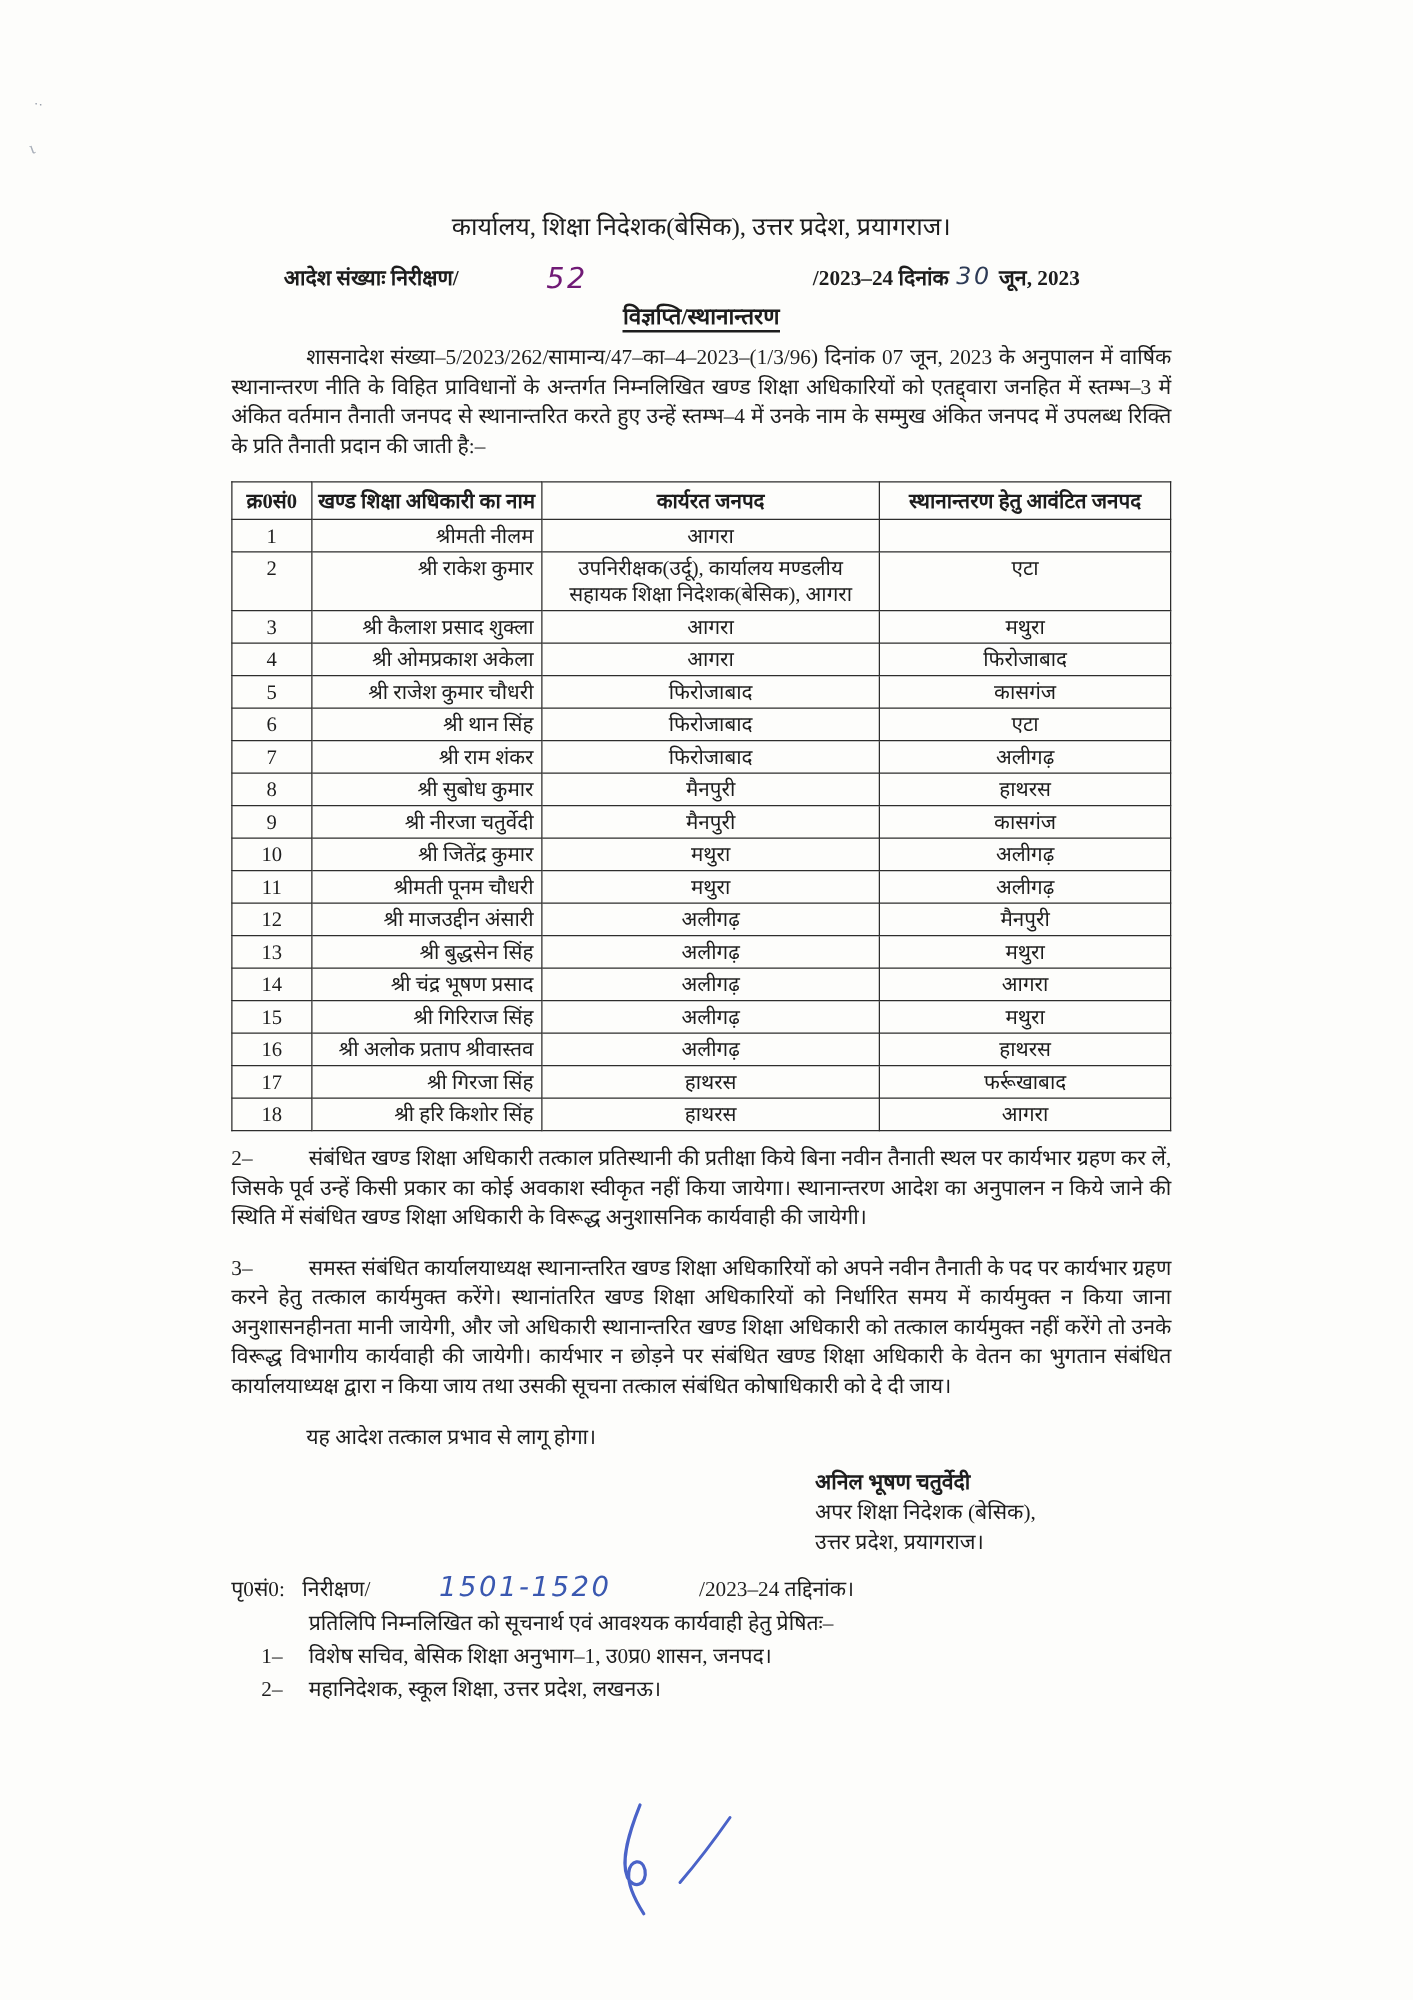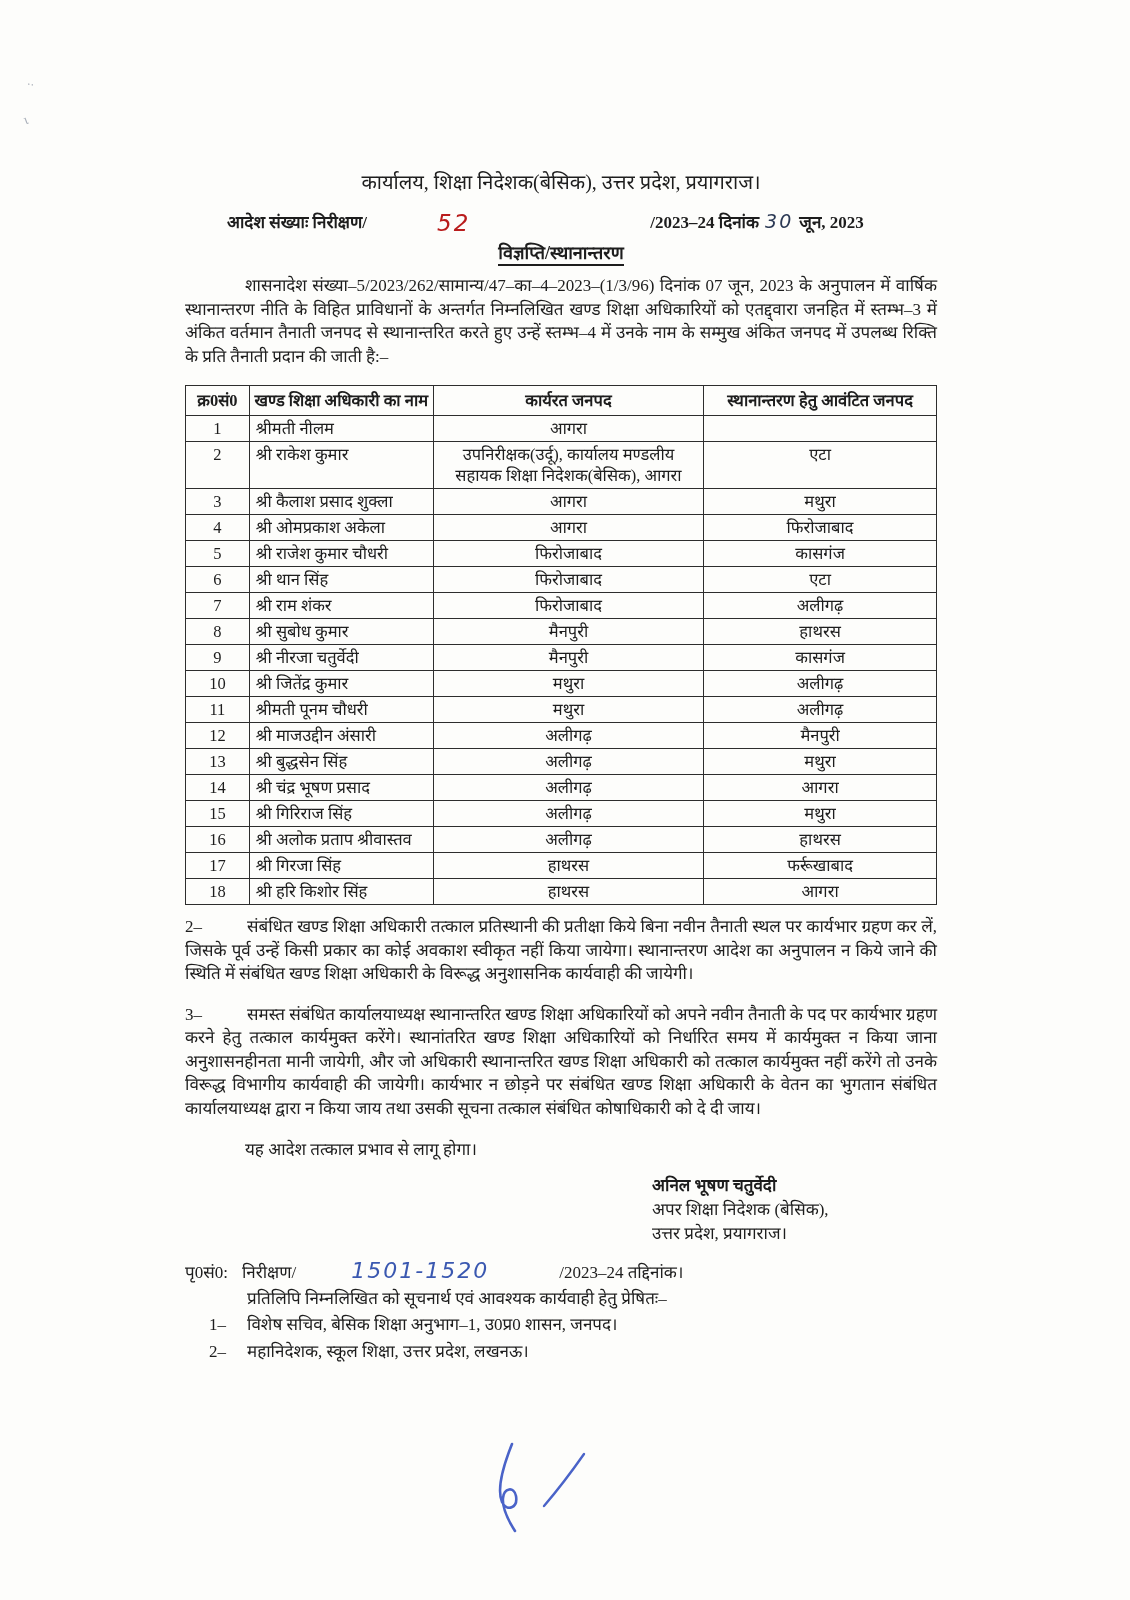--- a/index.html
+++ b/index.html
@@ -36,21 +36,21 @@
     font-weight: bold;
     font-size: 17px;
     white-space: nowrap;
   }
   .hw {
     font-family: "DejaVu Sans", sans-serif;
     font-style: italic;
     letter-spacing: 2px;
     font-weight: normal;
   }
-  .hw-order { color: #b91c1c; font-size: 23px; margin-left: 70px; }
+  .hw-order { color: #701a75; font-size: 23px; margin-left: 70px; }
   .order-middle { margin-left: 180px; }
   .hw-date { color: #2c3a55; font-size: 19px; margin: 0 6px; }
   .subject-line {
     text-align: center;
     margin-top: 4px;
     font-size: 18px;
     font-weight: bold;
   }
   .subject-line span { border-bottom: 2px solid #1d1d1d; padding-bottom: 1px; }
   .para {
@@ -68,21 +68,21 @@
     font-size: 16.5px;
   }
   table.transfer th, table.transfer td {
     border: 1.6px solid #2d2d2d;
     padding: 2px 6px;
     vertical-align: top;
     line-height: 21px;
   }
   table.transfer th { font-weight: bold; text-align: center; padding: 4px 4px; }
   td.col0 { width: 8.5%; text-align: center; }
-  td.col1 { width: 24.5%; text-align: left; }
+  td.col1 { width: 24.5%; text-align: right; }
   td.col2 { width: 36%; text-align: center; }
   td.col3 { width: 31%; text-align: center; }
   th.h0 { width: 8.5%; } th.h1 { width: 24.5%; } th.h2 { width: 36%; } th.h3 { width: 31%; }
   .effect-line {
     margin-top: 14px;
     font-size: 17px;
     text-indent: 60px;
   }
   .signatory {
     margin-top: 14px;

